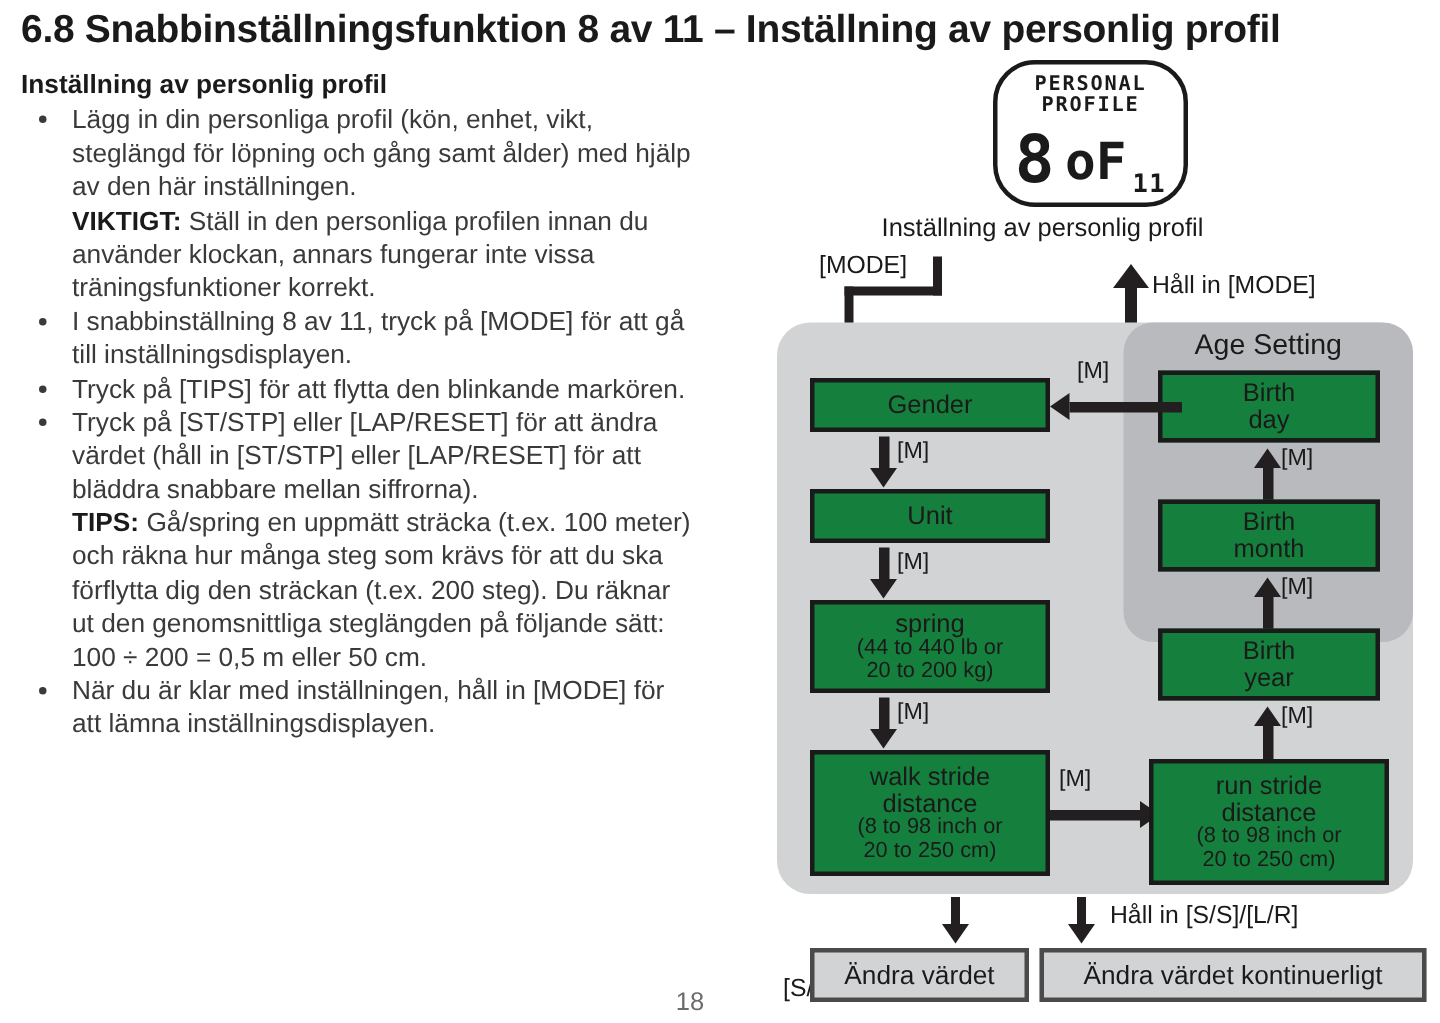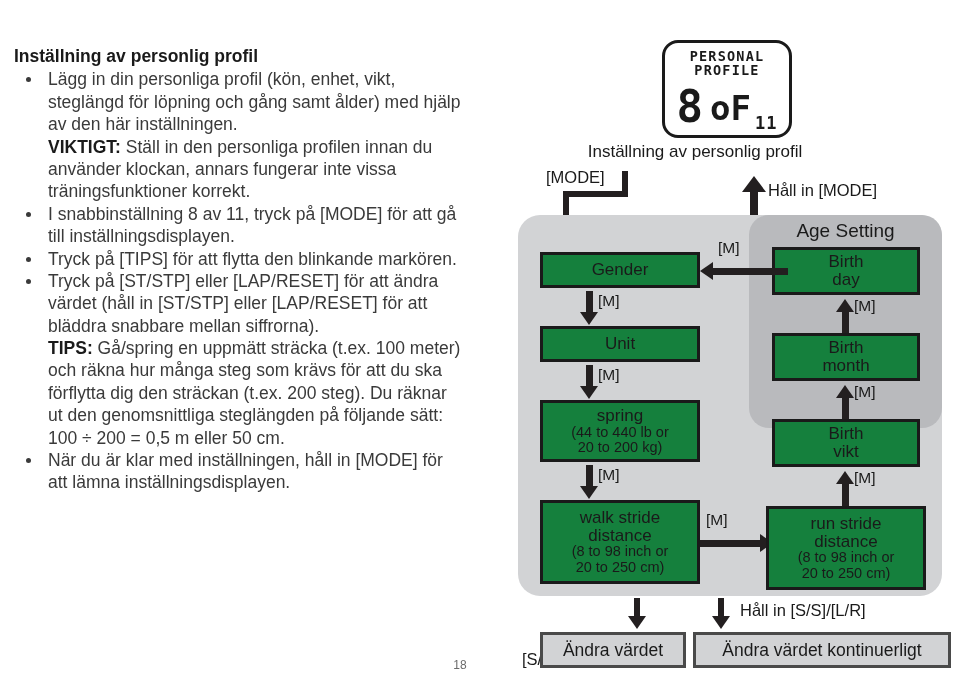--- a/index.html
+++ b/index.html
@@ -34,30 +34,30 @@
   ul.bullets li .dot{
     position:absolute;left:12px;top:0.52em;
     width:5px;height:5px;border-radius:50%;background:#3a3a3a;
   }
   .inline-b{font-weight:bold;color:#1a1a1a;}
   .para{display:block;}
 
   
   .page-num{
     position:absolute;left:440px;top:658px;width:40px;
-    text-align:center;font-size:12px;color:#6b6b6b;
+    text-align:center;font-size:17px;color:#6b6b6b;
   }
 
   
   .diagram{position:absolute;left:500px;top:40px;width:460px;height:625px;}
 
   
   .lcd{
     position:absolute;left:162px;top:0px;width:130px;height:98px;
-    border:3px solid #1a1a1a;border-radius:16px;background:#fff;
+    border:3px solid #1a1a1a;border-radius:28px;background:#fff;
     box-sizing:border-box;
   }
   .lcd-top{
     position:absolute;left:0;right:0;top:7px;text-align:center;
     font-family:"DejaVu Sans Mono", monospace;
     font-size:13.5px;font-weight:bold;line-height:1.02;
     letter-spacing:1.2px;color:#1a1a1a;
   }
   .lcd-big{
     position:absolute;left:0;right:0;top:38px;
@@ -117,20 +117,21 @@
     position:absolute;background:#d2d3d5;border:3px solid #4a4a4a;
     box-sizing:border-box;display:flex;align-items:center;justify-content:center;
     font-size:17.5px;color:#1a1a1a;
   }
 </style>
 </head>
 <body>
 
 <div class="page">
 
+  <div class="page-title">6.8 Snabbinställningsfunktion 8 av 11 – Inställning av personlig profil</div>
 
   <div class="left-col">
 
     <div class="sec-head">Inställning av personlig profil</div>
 
     <ul class="bullets">
       <li>
         <span class="dot"></span>
         <span class="para">Lägg in din personliga profil (kön, enhet, vikt, steglängd för löpning och gång samt ålder) med hjälp av den här inställningen.</span>
         <span class="para"><span class="inline-b">VIKTIGT:</span><span> Ställ in den personliga profilen innan du använder klockan, annars fungerar inte vissa träningsfunktioner korrekt.</span></span>
@@ -244,21 +245,21 @@
       <div>Birth</div>
       <div>month</div>
     </div>
 
     <div class="arrow" style="left:342px;top:357px;width:7px;height:24px;"></div>
     <div class="arrow-head ah-up" style="left:336px;top:345px;"></div>
     <div class="lbl-m" style="left:354px;top:343px;">[M]</div>
 
     <div class="box" style="left:272px;top:379px;width:148px;height:48px;">
       <div>Birth</div>
-      <div>vikt</div>
+      <div>year</div>
     </div>
 
     <div class="arrow" style="left:342px;top:443px;width:7px;height:24px;"></div>
     <div class="arrow-head ah-up" style="left:336px;top:431px;"></div>
     <div class="lbl-m" style="left:354px;top:429px;">[M]</div>
 
     <div class="box" style="left:266px;top:466px;width:160px;height:84px;">
       <div>run stride</div>
       <div>distance</div>
       <div class="sub">(8 to 98 inch or</div>

